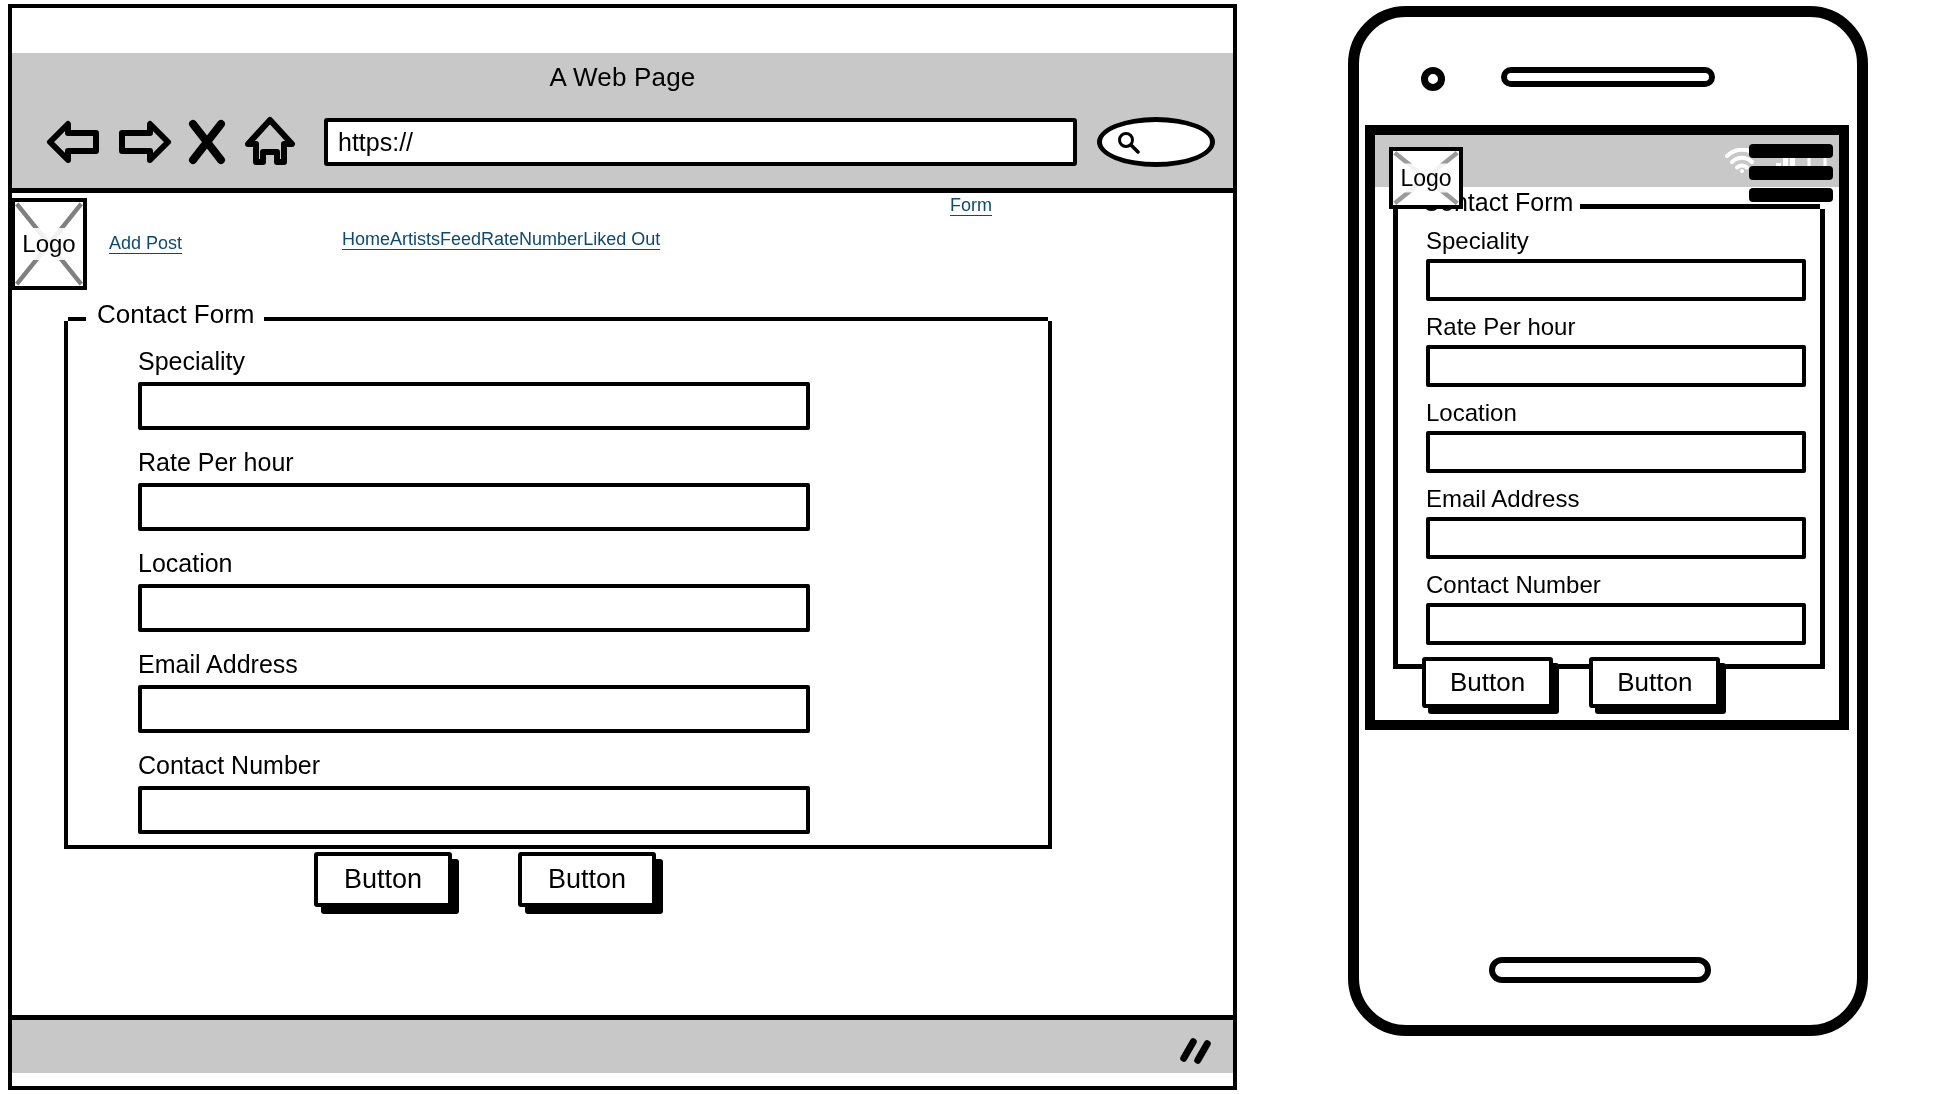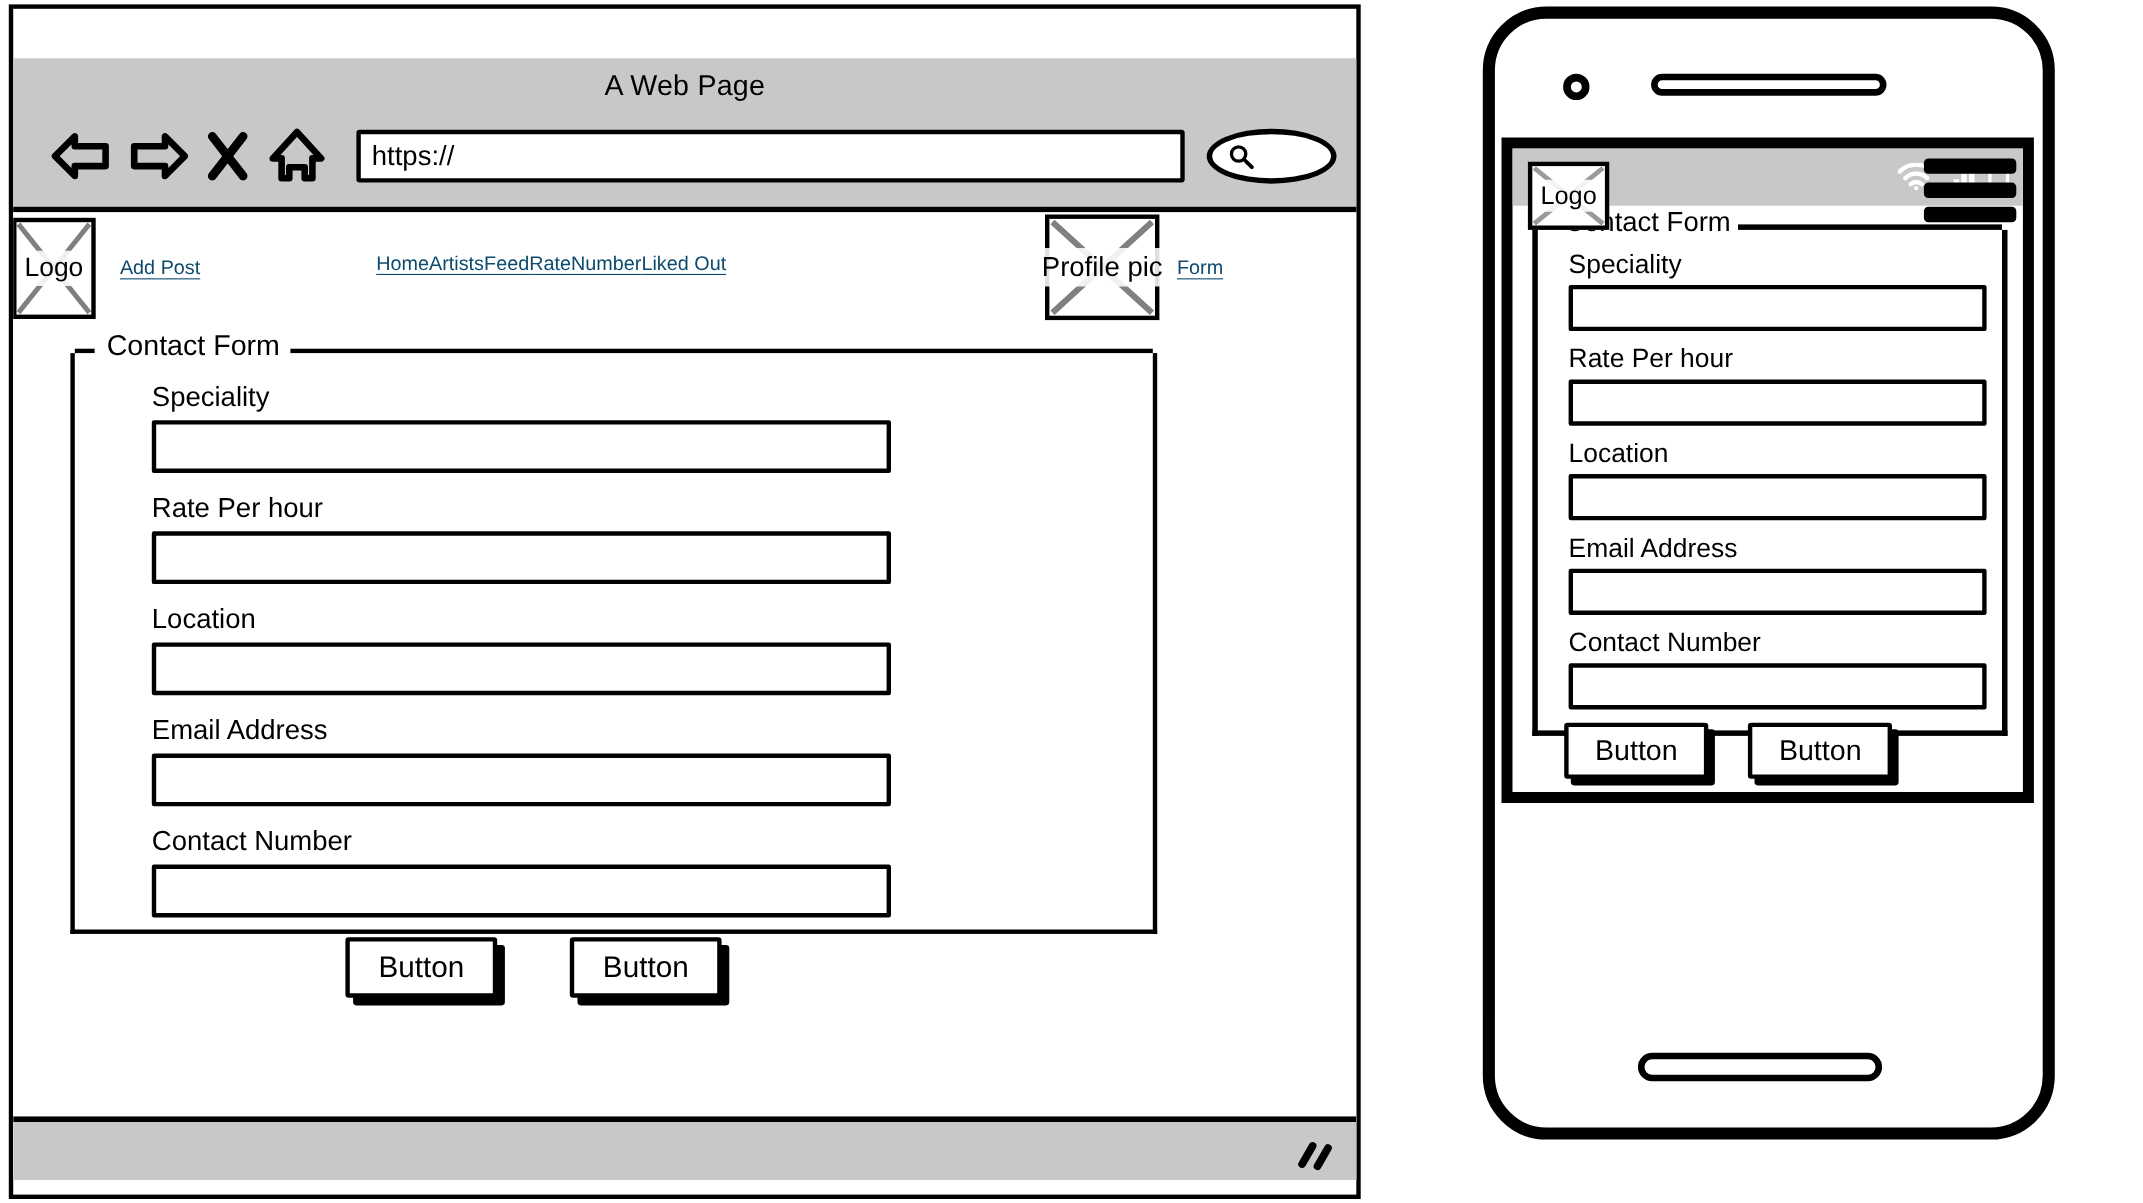--- a/index.html
+++ b/index.html
@@ -379,26 +379,20 @@
         <div class="navcenter">
           <span class="navlink">Home</span>
           <span class="navlink">Artists</span>
           <span class="navlink">Feed</span>
           <span class="navlink">Rate</span>
           <span class="navlink">Number</span>
           <span class="navlink">Liked Out</span>
         </div>
 
         <div class="profile-wrap">
-          <div class="imgph profile-box">
-            <svg viewBox="0 0 104 96" preserveAspectRatio="none">
-              <path d="M3 3 L101 93 M101 3 L3 93" stroke="#808080" stroke-width="6"></path>
-            </svg>
-            <span class="phlabel">Profile pic</span>
-          </div>
           <span class="navlink">Form</span>
         </div>
       </div>
 
       <div class="formgroup">
         <div class="fg-rule"></div>
         <div class="fg-title">Contact Form</div>
 
         <div class="field">
           <span class="field-label">Speciality</span>

